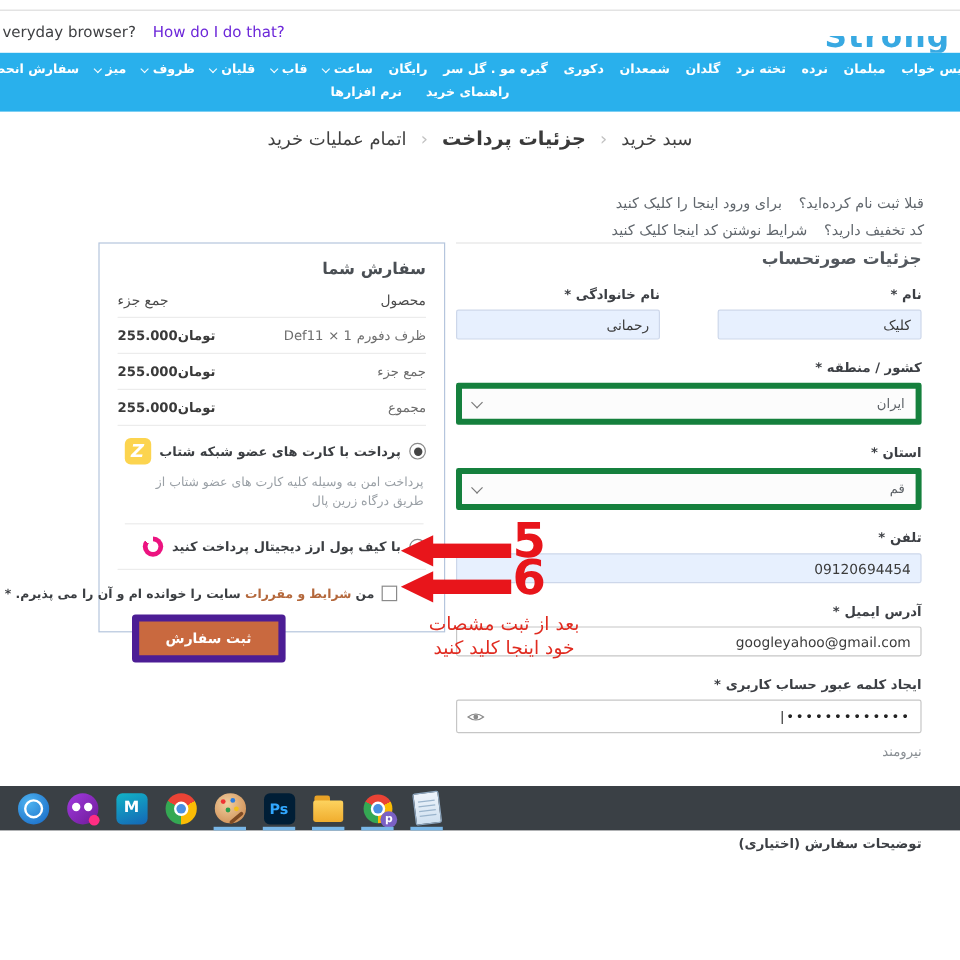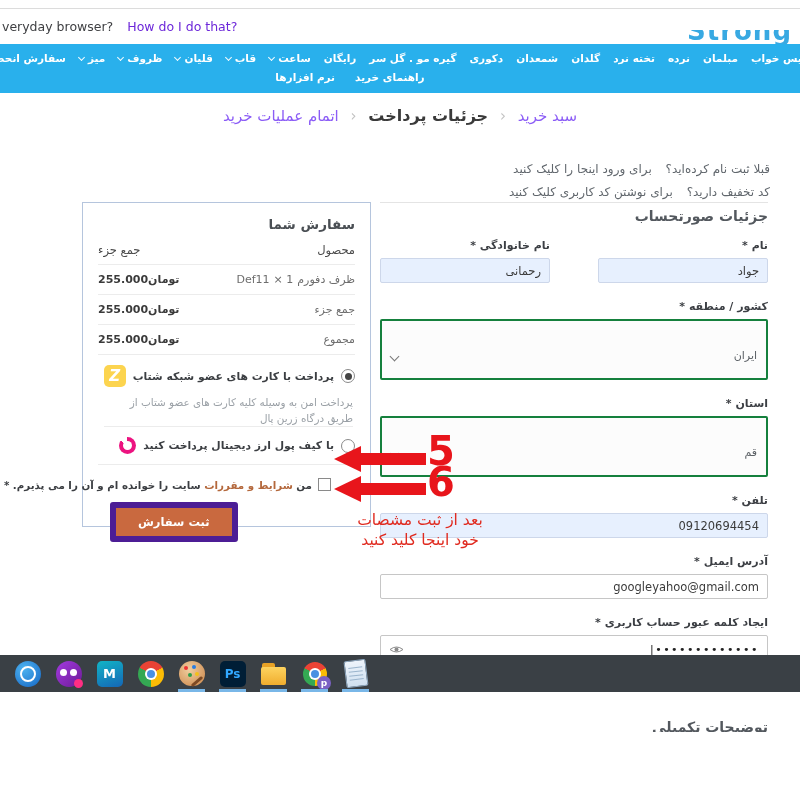--- a/index.html
+++ b/index.html
@@ -15,38 +15,38 @@
   
   .nav{position:absolute;top:44px;left:0;width:800px;height:49px;background:#29b0ec;direction:rtl;}
   .nav-row1{display:flex;justify-content:center;align-items:center;gap:13px;padding-top:8px;}
   .nav-row2{display:flex;justify-content:center;align-items:center;gap:20px;margin-top:7px;transform:translateX(-50px);}
   .nav-item{font-size:10.5px;font-weight:bold;color:#fff;white-space:nowrap;display:flex;align-items:center;gap:4px;cursor:pointer;}
   .nav-caret{width:4px;height:4px;border-left:1.5px solid #fff;border-bottom:1.5px solid #fff;
              transform:rotate(-45deg);margin-top:-2px;opacity:.95;}
   
   .breadcrumb{position:absolute;top:106px;left:0;width:800px;text-align:center;direction:rtl;font-size:15px;color:#b7b7b7;}
   .breadcrumb .sep{margin:0 7px;color:#c2c2c2;}
-  .breadcrumb .crumb{color:#8b5cf6;}
+  .breadcrumb .crumb{color:#404040;}
   .breadcrumb .crumb.current{color:#3a3a3a;font-weight:bold;font-size:16px;}
   
   .notices{position:absolute;top:158px;right:30px;direction:rtl;text-align:right;font-size:12px;color:#61676d;line-height:23px;}
   .notices .q{margin-left:10px;}
   .notices .act{cursor:pointer;}
   .form-divider{position:absolute;left:380px;top:202px;width:388px;height:0;border-top:1px solid #e4e4e4;}
   
   .form-col{position:absolute;left:380px;top:208px;width:388px;direction:rtl;}
   .section-title{font-size:14px;font-weight:bold;color:#53585e;}
   .fgrid{display:grid;grid-template-columns:1fr 1fr;column-gap:48px;margin-top:15px;}
   .fgroup{margin-top:17px;}
   .flabel{font-size:11px;font-weight:bold;color:#3c3f44;margin-bottom:6px;display:block;}
   .finput{height:23px;border:1px solid #cdd7ea;background:#e7f0fe;border-radius:2px;display:flex;
           align-items:center;padding:0 8px;font-size:11.5px;color:#3b3b3b;}
   .finput.white{background:#fff;border:1px solid #c6c6c6;}
-  .fselect{height:25px;border:2px solid #15803d;background:#fcfcfc;border-radius:2px;display:flex;
-           align-items:flex-end;justify-content:space-between;padding:16px 9px;font-size:11px;color:#5c6166;cursor:pointer;}
+  .fselect{height:25px;border:5px solid #15803d;background:#fcfcfc;border-radius:2px;display:flex;
+           align-items:center;justify-content:space-between;padding:0 9px;font-size:11px;color:#5c6166;cursor:pointer;}
   .sel-caret{width:6px;height:6px;border-left:1.5px solid #777;border-bottom:1.5px solid #777;transform:rotate(-45deg);margin-bottom:2px;}
   .pw{height:26px;}
   .pw .dots{font-size:11px;letter-spacing:1.5px;color:#222;}
   .eye{display:flex;align-items:center;cursor:pointer;}
   .strength{font-size:11px;color:#8a8f94;margin-top:9px;}
   .extra-title{margin-top:34px;}
   .notes-label{margin-top:14px;}
   .ltr{direction:ltr;unicode-bidi:isolate;}
   
   .order-box{position:absolute;left:82px;top:202px;width:289px;height:325px;box-sizing:border-box;
@@ -59,21 +59,21 @@
   .price{font-weight:bold;color:#3a3a3a;}
   .pay-row{display:flex;align-items:center;gap:7px;padding:10px 0 0;}
   .pay-row .pay-label{font-size:10.8px;font-weight:bold;color:#3b3e42;}
   .radio{width:12px;height:12px;border:1px solid #8a8a8a;border-radius:50%;background:#fff;position:relative;flex:none;cursor:pointer;}
   .radio.checked::after{content:"";position:absolute;inset:2.5px;border-radius:50%;background:#444;}
   .zp-icon{width:22px;height:22px;border-radius:5px;background:#fcd44f;color:#fff;font-weight:bold;
            font-style:italic;font-size:15px;display:flex;align-items:center;justify-content:center;flex:none;}
   .crypto-icon{width:17px;height:17px;border-radius:50%;flex:none;position:relative;
            background:conic-gradient(#ec1380 0 305deg,#fff 305deg 360deg);}
   .crypto-icon::before{content:"";position:absolute;inset:4px;background:#fff;border-radius:50%;}
-  .pay-desc{color:#9aa0a6;font-size:10.4px;line-height:16px;margin:7px 2px 0 6px;border-bottom:1px solid #ececec;}
+  .pay-desc{color:#9aa0a6;font-size:10.4px;line-height:16px;margin:7px 2px 0 6px;padding-bottom:10px;border-bottom:1px solid #ececec;}
   .pay2{padding:10px 0;border-bottom:1px solid #ececec;}
   .terms-row{display:flex;align-items:center;gap:6px;padding:13px 24px 0 0;white-space:nowrap;font-size:10.3px;font-weight:bold;color:#3b3e42;}
   .checkbox{width:11px;height:11px;border:1px solid #8a8a8a;background:#fff;flex:none;cursor:pointer;}
   .terms-link{color:#b4683c;cursor:pointer;}
   .btn-submit{background:#c9693f;border:6px solid #4c1d95;border-radius:3px;color:#fff;font-weight:bold;
               font-size:11.5px;padding:7px 22px;cursor:pointer;font-family:"DejaVu Sans",sans-serif;float:left;margin:12px 0 0 12px;}
   .btn-wrap{display:flex;justify-content:flex-start;direction:ltr;padding-left:12px;margin-top:11px;}
   
   .anno{position:absolute;z-index:20;}
   .arrow-head{width:0;height:0;border-top:13px solid transparent;border-bottom:13px solid transparent;border-right:27px solid #e8151b;}
@@ -199,33 +199,33 @@
     <span class="crumb">اتمام عملیات خرید</span>
   </div>
 
   <div class="notices">
     <div>
       <span class="q">قبلا ثبت نام کرده‌اید؟</span>
       <span class="act">برای ورود اینجا را کلیک کنید</span>
     </div>
     <div>
       <span class="q">کد تخفیف دارید؟</span>
-      <span class="act">برای نوشتن کد کاربری کلیک کنید</span>
+      <span class="act">شرایط نوشتن کد اینجا کلیک کنید</span>
     </div>
   </div>
   <div class="form-divider"></div>
 
   <div class="form-col">
     <div class="section-title">جزئیات صورتحساب</div>
 
     <div class="fgrid">
       <div>
         <span class="flabel"><span>نام</span> <span>*</span></span>
         <div class="finput">
-            <span>جواد</span>
+            <span>کلیک</span>
           </div>
       </div>
       <div>
         <span class="flabel"><span>نام خانوادگی</span> <span>*</span></span>
         <div class="finput">
             <span>رحمانی</span>
           </div>
       </div>
     </div>
 

